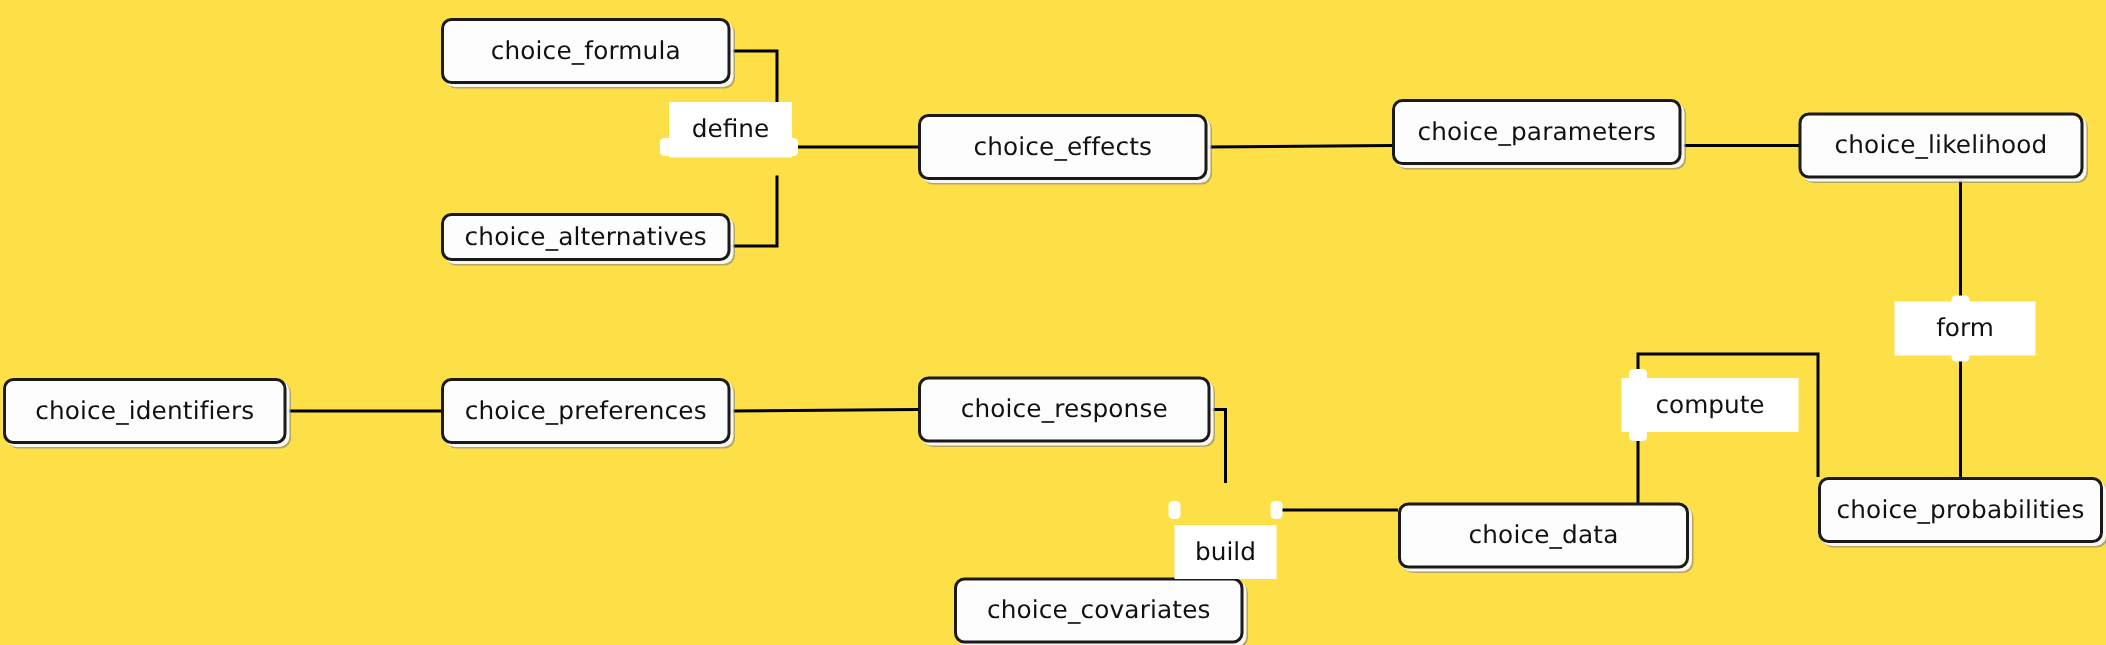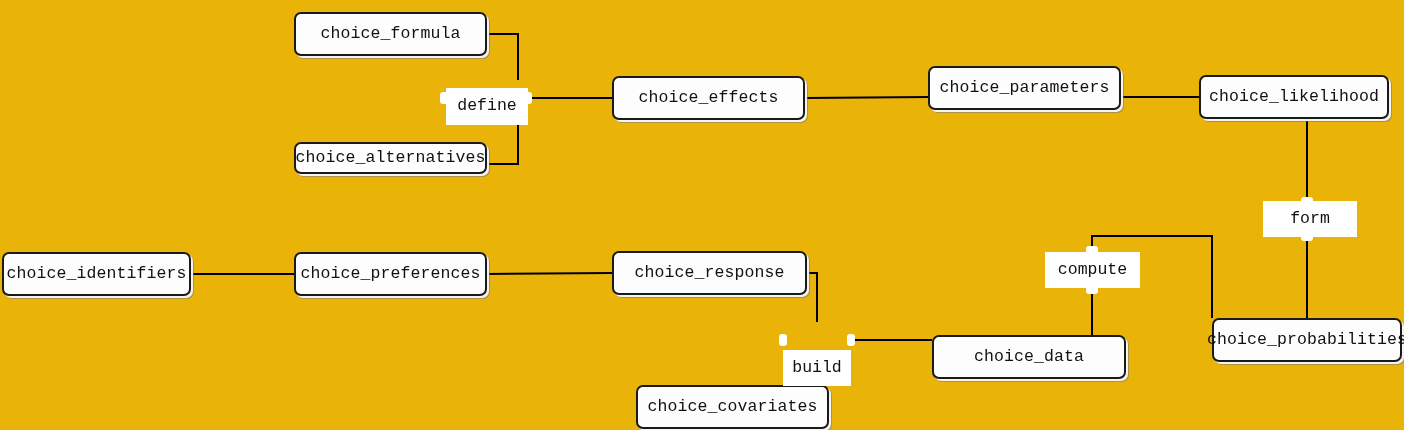--- a/index.html
+++ b/index.html
@@ -8,23 +8,22 @@
     padding: 0;
     background: #000000;
   }
   body {
     font-family: "DejaVu Sans", "Liberation Sans", sans-serif;
   }
   #canvas {
     position: relative;
     width: 1404px;
     height: 430px;
-    background: #eab308;
+    background: #fde047;
     overflow: hidden;
-    font-family: Liberation Mono, monospace;
   }
 
   
   #edges {
     position: absolute;
     left: 0;
     top: 0;
     width: 1404px;
     height: 430px;
     pointer-events: none;
@@ -157,29 +156,29 @@
   </div>
 
   <div class="node" style="left:1212px; top:318px; width:190px; height:44px;">
     <span class="label">choice_probabilities</span>
   </div>
 
   <div class="node" style="left:636px; top:385px; width:193px; height:44px;">
     <span class="label">choice_covariates</span>
   </div>
 
-  <div class="edge-label" style="left:446px; top:88px; width:82px; height:37px;text-align:right;">
+  <div class="edge-label" style="left:446px; top:68px; width:82px; height:37px;text-align:right;">
     <span class="label">define</span>
   </div>
 
   <div class="edge-label" style="left:1263px; top:201px; width:94px; height:36px;">
     <span class="label">form</span>
   </div>
 
-  <div class="edge-label" style="left:1045px; top:252px; width:95px; height:36px;">
+  <div class="edge-label" style="left:1081px; top:252px; width:118px; height:36px;">
     <span class="label">compute</span>
   </div>
 
   <div class="edge-label" style="left:783px; top:322px; width:68px; height:36px;margin-top:28px;">
     <span class="label">build</span>
   </div>
 
 </div>
 
 </body></html>

